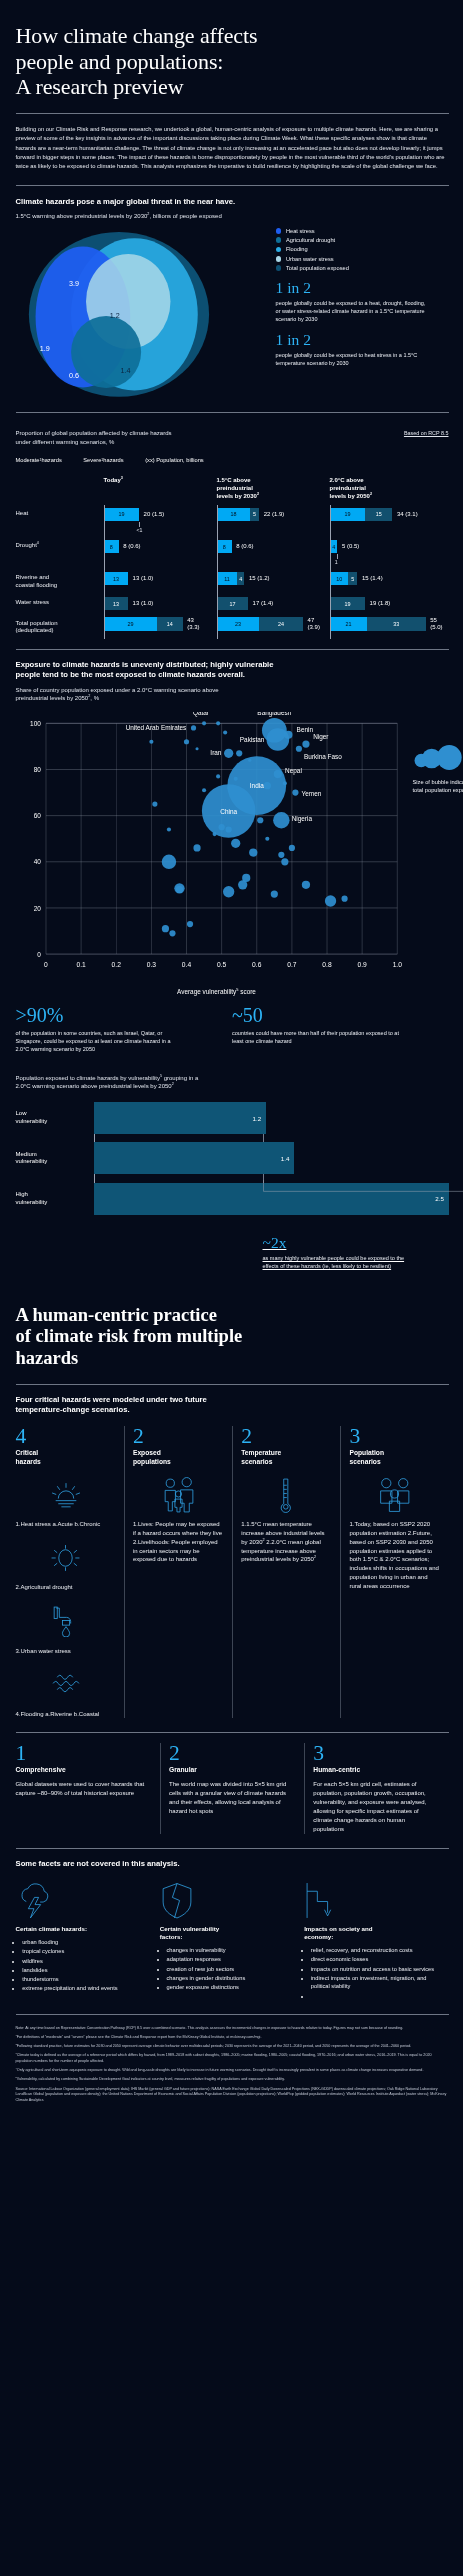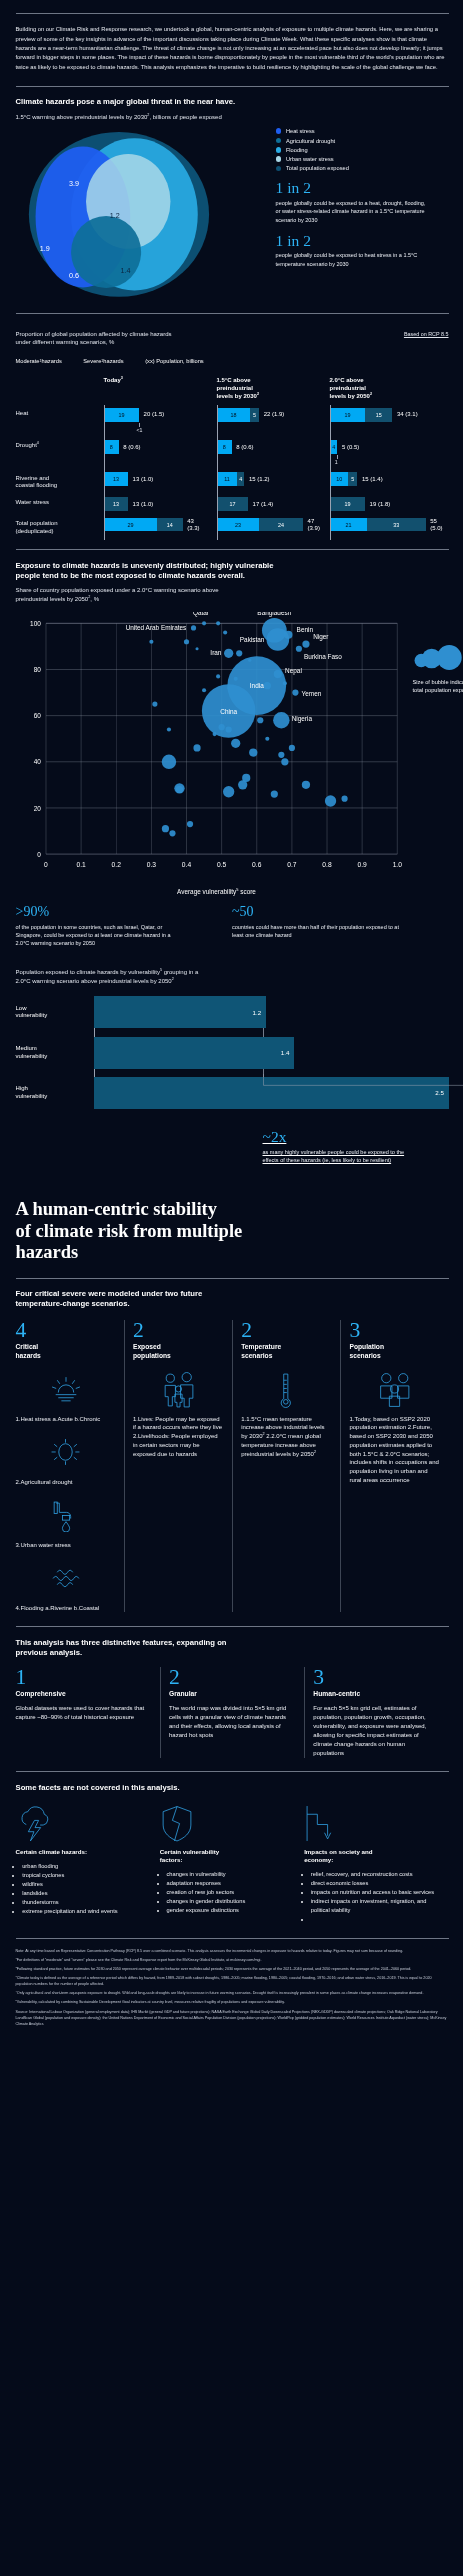--- a/index.html
+++ b/index.html
@@ -90,21 +90,21 @@
   .scatter-wrap { margin-top: 9.3px; position: relative; height: 289px; }
   .scatter-side {
     position: absolute; left: 397px; top: 33px; width: 62px;
     font-size: 5.7px; line-height: 1.38; color: #f0f2f7;
   }
   .xaxis-title { text-align: center; font-size: 6.4px; margin-top: 1px; }
 
   
   .stat2 { display: flex; margin-top: 4.1px; }
   .stat2 > div { width: 50%; padding-right: 20.6px; }
-  .stat2 .stat-big { margin-top: 0; font-size: 14px; }
+  .stat2 .stat-big { margin-top: 0; font-size: 20px; }
   .stat2 .stat-body { max-width: 170px; }
 
   
   .vuln-row { display:flex; align-items:stretch; margin-bottom: 8.2px; }
   .vuln-lbl { width: 78px; font-size: 6px; line-height:1.3; display:flex; align-items:center; white-space: pre-line;}
   .vuln-track { flex:1; position: relative; }
   .vuln-bar { background:#0f5576; height: 32px; display:flex; align-items:center; justify-content:flex-end; padding-right: 4.6px; font-size: 6.2px; }
 
   
   .sec-title-serif {
@@ -149,20 +149,23 @@
     margin-top: 12.4px;
     letter-spacing: 0.1px;
   }
   .rcp { font-size: 5.4px; color:#e2e6ee; text-decoration: underline; white-space: nowrap; }
 </style>
 </head>
 <body>
 
 <div class="page">
 
+  <h1 class="hero-title">How climate change affects
+people and populations:
+A research preview</h1>
   <div class="rule"></div>
   <p class="intro">Building on our Climate Risk and Response research, we undertook a global, human-centric analysis of exposure to multiple climate hazards. Here, we are sharing a preview of some of the key insights in advance of the important discussions taking place during Climate Week. What these specific analyses show is that climate hazards are a near-term humanitarian challenge. The threat of climate change is not only increasing at an accelerated pace but also does not develop linearly; it jumps forward in bigger steps in some places. The impact of these hazards is borne disproportionately by people in the most vulnerable third of the world's population who are twice as likely to be exposed to climate hazards. This analysis emphasizes the imperative to build resilience by highlighting the scale of the global challenge we face.</p>
   <div class="rule"></div>
 
   <h2 class="sec-head">Climate hazards pose a major global threat in the near have.</h2>
   <p class="sec-sub">1.5°C warming above preindustrial levels by 2030<sup>2</sup>, billions of people exposed</p>
 
   <div class="venn-wrap">
     <div class="venn-box">
       <svg class="venn-svg" width="242" height="173" viewBox="0 0 470 335">
@@ -558,26 +561,26 @@
       <path d="M400 17 L410 22 L400 27 Z" fill="#9aa2b1"></path>
     </svg>
   </div>
 
   <div style="margin-left:247px; margin-top:20.6px;text-decoration:underline;">
     <div class="stat-big" style="margin-top:0;">~2x</div>
     <div class="stat-body">as many highly vulnerable people could be exposed to the effects of these hazards (ie, less likely to be resilient)</div>
   </div>
 
   <div style="height:32px"></div>
-  <h2 class="sec-title-serif">A human-centric stability
+  <h2 class="sec-title-serif">A human-centric practice
 of climate risk from multiple
 hazards</h2>
   <div class="rule"></div>
 
-  <h3 class="sec-head">Four critical severe were modeled under two future
+  <h3 class="sec-head">Four critical hazards were modeled under two future
 temperature-change scenarios.</h3>
 
   <div class="cols4">
 
     <div class="c">
       <div class="num-big">4</div>
       <div class="c-head">Critical
 hazards</div>
       <div class="c-icon">
         <svg width="34" height="29" viewBox="0 0 66 56" fill="none" stroke="#2f9fe0" stroke-width="1.6">
@@ -694,22 +697,20 @@
       </div>
       <div class="c-list">
         1.Today, based on SSP2 2020 population estimation
         2.Future, based on SSP2 2030 and 2050 population estimates applied to both 1.5°C &amp; 2.0°C scenarios; includes shifts in occupations and population living in urban and rural areas occurrence
       </div>
     </div>
   </div>
 
   <div class="rule"></div>
 
-  <h3 class="sec-head">This analysis has three distinctive features, expanding on
-previous analysis.</h3>
   <div class="cols3">
     <div class="c">
       <div class="num-big">1</div>
       <div class="t">Comprehensive</div>
       <div class="b">Global datasets were used to cover hazards that capture ~80–90% of total historical exposure</div>
     </div>
     <div class="c">
       <div class="num-big">2</div>
       <div class="t">Granular</div>
       <div class="b">The world map was divided into 5×5 km grid cells with a granular view of climate hazards and their effects, allowing local analysis of hazard hot spots</div>

